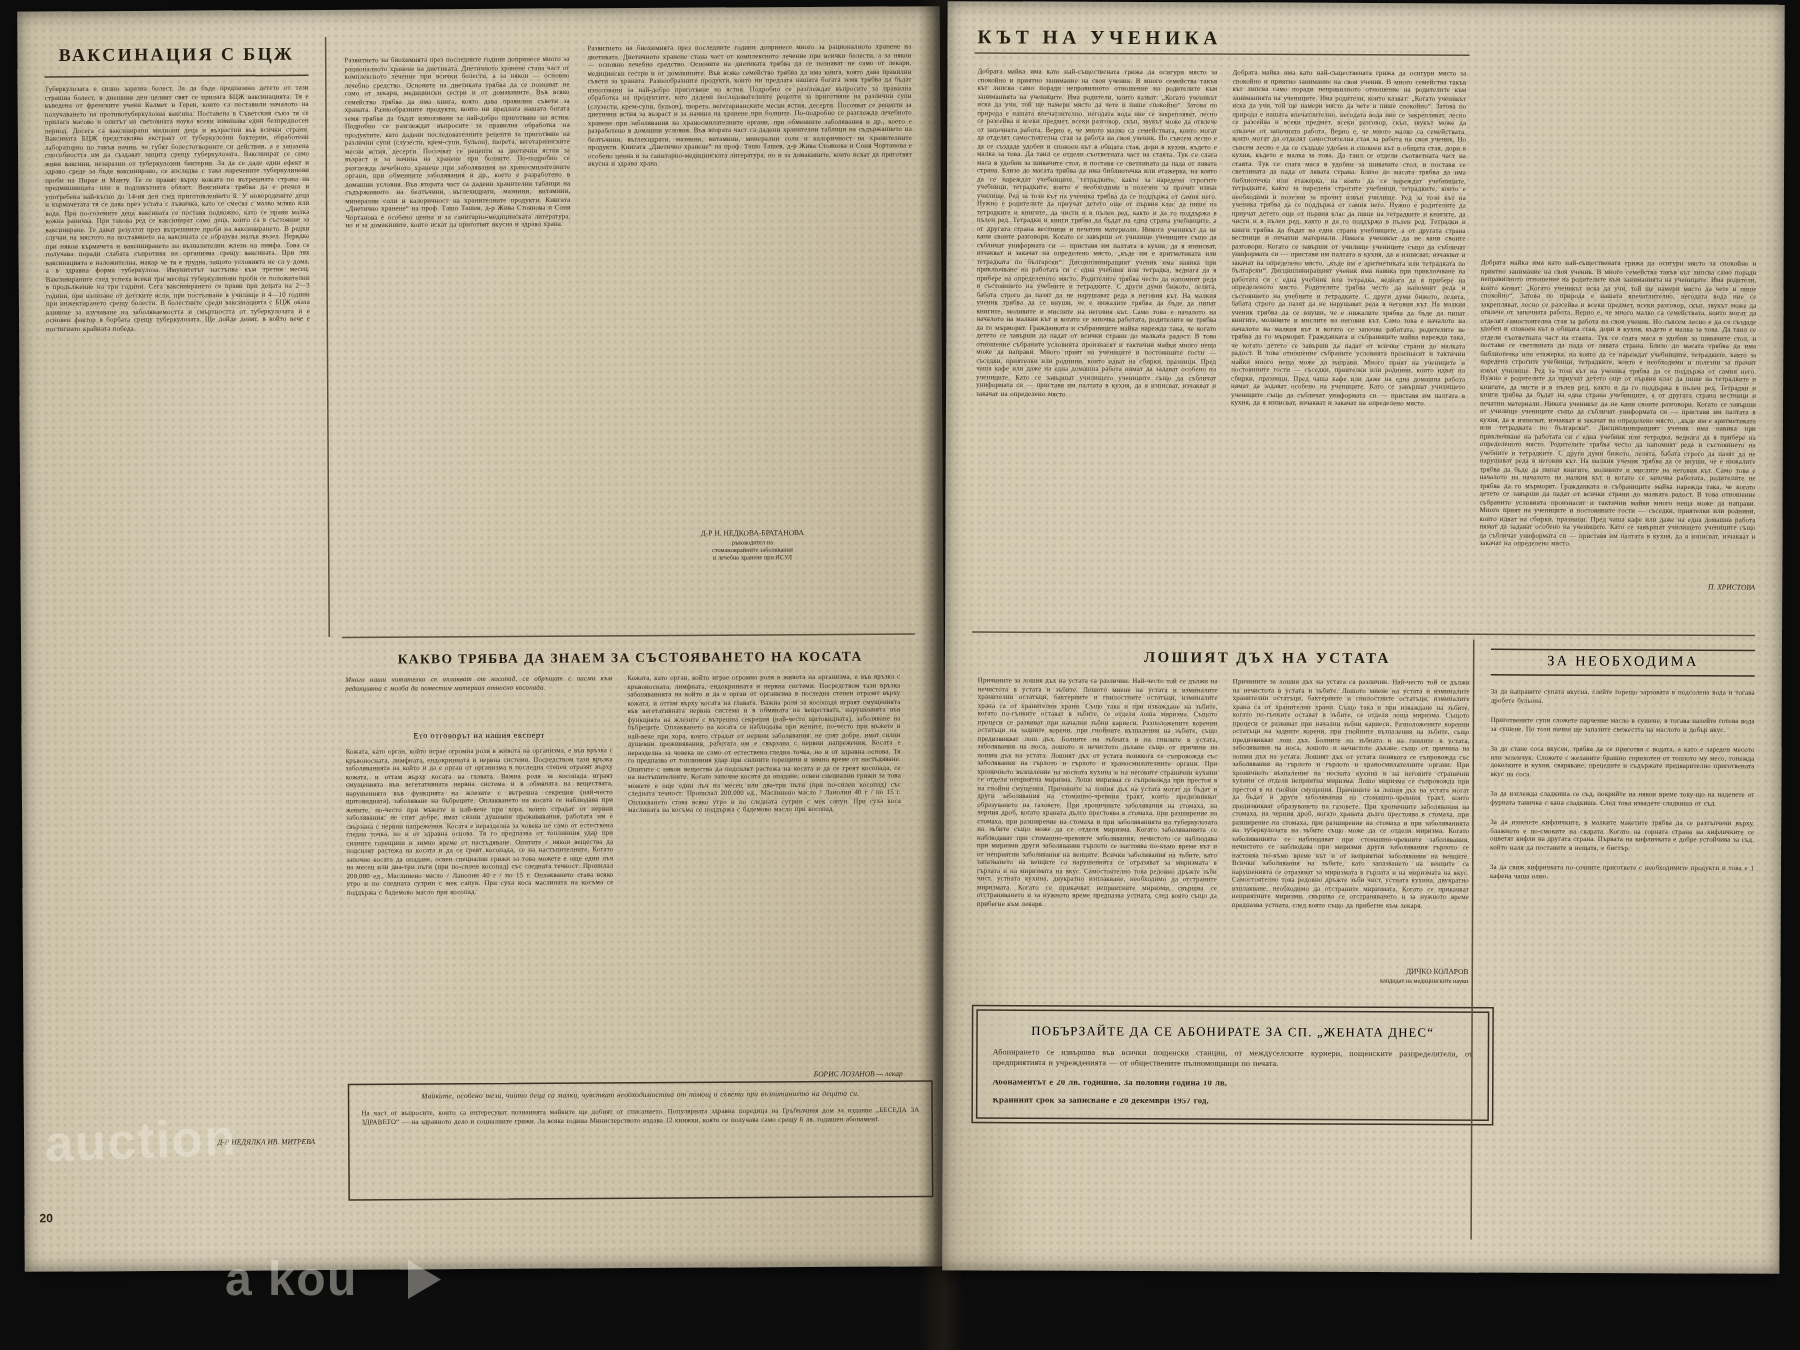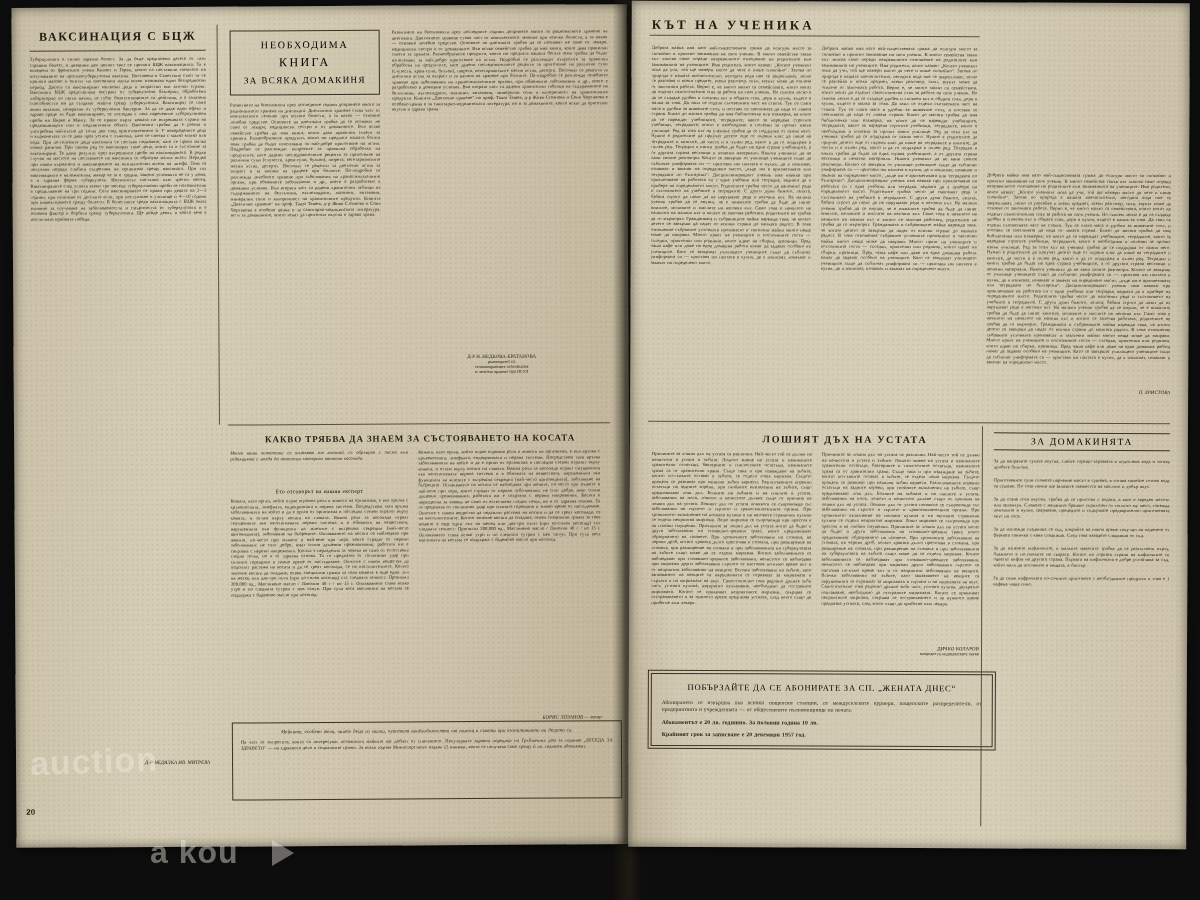--- a/index.html
+++ b/index.html
@@ -60,25 +60,20 @@
     <div class="col" style="left:18px;top:22px;width:176px;">
       <h2 class="hdr-md" style="font-size:12px;letter-spacing:1.6px;padding-bottom:4px;">ВАКСИНАЦИЯ С БЦЖ</h2>
       <div style="border-top:1px solid #4a4030;margin:2px 0 5px 0;"></div>
       <div class="body-text" style="height:700px;">Туберкулозата е силно заразна болест. За да бъде предпазено детето от тази страшна болест, в днешния ден целият свят се прилага БЦЖ ваксинацията. Тя е въведена от френските учени Калмет и Герен, които са поставили началото на получаването на противотуберкулозна ваксина. Поставена в Съветския съюз тя се прилага масово и опитът на световната наука всеки изминава един безпредносен период. Досега са ваксинирани милиони деца и възрастни във всички страни. Ваксината БЦЖ представлява екстракт от туберкулозни бактерии, обработени лабораторно по такъв начин, че губят болестотворните си действия, а е запазена способността им да създават защита срещу туберкулозата. Ваксинират се само живи ваксини, незаразни от туберкулозни бактерии. За да се даде един ефект и здраво среде за бъде ваксинирано, се изследва с така наречените туберкулинови проби на Пирке и Манту. Те се правят върху кожата по вътрешната страна на предмишницата или в подлакътната област. Ваксината трябва да е presна и употребена най-късно до 14-ия ден след приготовлението й. У новородените деца и кърмачетата тя се дава през устата с лъжичка, като се смесва с малко мляко или вода. При по-големите деца ваксината се поставя подкожно, като се прави малка кожна раничка. При такова ред се ваксинират само деца, които са в състояние за ваксиниране. Те дават резултат през вътрешните проби на ваксинирането. В редки случаи на мястото на поставянето на ваксината се образува малък възел. Нерядко при някои кърмачета и ваксинирането на възпалителни жлези на лимфа. Това се получава поради слабата съпротива на организма срещу ваксината. При тях ваксинацията е наложителна, макар че тя е трудна, защото условията не са у дома, а в здравна форма туберкулоза. Имунитетът настъпва към третия месец. Ваксинираните след успеха всеки три месеца туберкулинови проби се положителни в продължение на три години. Сега ваксинирането се прави при децата на 2—3 години, при излизане от детските ясли, при постъпване в училище и 4—10 години при инжектирането срещу болести. В болестните среди ваксинацията с БЦЖ оказа влияние за изучаване на заболяваемостта и смъртността от туберкулозата и е основен фактор в борбата срещу туберкулозата. Ще дойде денят, в който вече е постигнато крайната победа.</div>
       <div class="sig" style="margin-top:4px;">Д-Р НЕДЯЛКА ИВ. МИТРЕВА</div>
     </div>
 
     <div style="position:absolute;left:205px;top:18px;width:0;height:400px;border-left:1px solid #5a503c;"></div>
 
     <div class="col" style="left:218px;top:24px;width:150px;">
-      <div class="boxed" style="padding:8px 4px 9px 4px;background:rgba(205,195,172,.25);">
-        <div class="hdr-sm" style="font-size:10px;letter-spacing:1.8px;">НЕОБХОДИМА</div>
-        <div class="hdr-sm" style="font-size:12px;letter-spacing:2.4px;margin-top:5px;">КНИГА</div>
-        <div class="hdr-sm" style="font-size:9px;letter-spacing:1.4px;margin-top:5px;">ЗА ВСЯКА ДОМАКИНЯ</div>
-      </div>
       <div class="body-text" style="margin-top:7px;height:300px;">Развитието на биохимията през последните години допринесе много за рационалното хранене на диетиката. Диетичното хранене стана част от комплексното лечение при всички болести, а за някои — основно лечебно средство. Основите на диетиката трябва да се познават не само от лекари, медицински сестри и от домакините. Във всяко семейство трябва да има книга, която дава правилни съвети за храната. Разнообразните продукти, които ни предлага нашата богата земя трябва да бъдат използвани за най-добро приготвяне на ястия. Подробно се разглеждат въпросите за правилна обработка на продуктите, като дадени последователните рецепти за приготвяне на различни супи (слузести, крем-супи, бульон), пюрета, вегетарианските месни ястия, десерти. Посочват се рецепти за диетични ястия за възраст и за начина на хранене при болните. По-подробно се разглежда лечебното хранене при заболявания на храносмилателните органи, при обменните заболявания и др., което е разработено в домашни условия. Във втората част са дадени хранителни таблици на съдържанието на белтъчини, въглехидрати, мазнини, витамини, минерални соли и калоричност на хранителните продукти. Книгата „Диетично хранене“ на проф. Ташо Ташев, д-р Жива Стоянова и Соня Чортанова е особено ценна и за санитарно-медицинската литература, но и за домакините, които искат да приготвят вкусна и здрава храна.</div>
     </div>
 
     <div class="col" style="left:380px;top:24px;width:216px;">
       <div class="body-text" style="height:320px;">Развитието на биохимията през последните години допринесе много за рационалното хранене на диетиката. Диетичното хранене стана част от комплексното лечение при всички болести, а за някои — основно лечебно средство. Основите на диетиката трябва да се познават не само от лекари, медицински сестри и от домакините. Във всяко семейство трябва да има книга, която дава правилни съвети за храната. Разнообразните продукти, които ни предлага нашата богата земя трябва да бъдат използвани за най-добро приготвяне на ястия. Подробно се разглеждат въпросите за правилна обработка на продуктите, като дадени последователните рецепти за приготвяне на различни супи (слузести, крем-супи, бульон), пюрета, вегетарианските месни ястия, десерти. Посочват се рецепти за диетични ястия за възраст и за начина на хранене при болните. По-подробно се разглежда лечебното хранене при заболявания на храносмилателните органи, при обменните заболявания и др., което е разработено в домашни условия. Във втората част са дадени хранителни таблици на съдържанието на белтъчини, въглехидрати, мазнини, витамини, минерални соли и калоричност на хранителните продукти. Книгата „Диетично хранене“ на проф. Ташо Ташев, д-р Жива Стоянова и Соня Чортанова е особено ценна и за санитарно-медицинската литература, но и за домакините, които искат да приготвят вкусна и здрава храна.</div>
       <div class="byline" style="margin-top:5px;">Д-Р Н. НЕДКОВА-БРАТАНОВА</div>
       <div class="byline" style="font-size:4.2px;">ръководител на</div>
       <div class="byline" style="font-size:4.2px;">стоманокрайните заболявания</div>
       <div class="byline" style="font-size:4.2px;">и лечебно хранене при ИСУЛ</div>
     </div>
@@ -143,21 +138,21 @@
 
     <div class="col dbl" style="left:22px;top:672px;width:320px;padding:8px 10px;background:rgba(206,196,174,.3);">
       <div class="hdr-sm" style="font-size:8.5px;letter-spacing:.8px;">ПОБЪРЗАЙТЕ ДА СЕ АБОНИРАТЕ ЗА СП. „ЖЕНАТА ДНЕС“</div>
       <div class="body-text" style="margin-top:7px;font-size:5.4px;line-height:7px;">Абонирането се извършва във всички пощенски станции, от междуселските куриери, пощенските разпределители, от предприятията и учрежденията — от обществените пълномощници по печата.</div>
       <div class="body-text" style="margin-top:7px;font-size:5.8px;text-align:left;font-weight:bold;">Абонаментът е 20 лв. годишно. За половин година 10 лв.</div>
       <div class="body-text" style="margin-top:6px;font-size:5.8px;text-align:left;font-weight:bold;">Крайният срок за записване е 20 декември 1957 год.</div>
     </div>
 
     <div style="position:absolute;left:352px;top:424px;width:0;height:400px;border-left:1px solid #5a503c;"></div>
     <div class="col" style="left:364px;top:430px;width:176px;">
-      <div class="hdr-sm" style="font-size:9.5px;letter-spacing:1.6px;border-top:1px solid #3b3225;border-bottom:1px solid #3b3225;padding:3px 0;">ЗА ДОМАКИНЯТА</div>
+      <div class="hdr-sm" style="font-size:9.5px;letter-spacing:1.6px;border-top:1px solid #3b3225;border-bottom:1px solid #3b3225;padding:3px 0;">ЗА НЕОБХОДИМА</div>
       <div class="body-text" style="margin-top:8px;">За да направите супата вкусна, слейте горещо зарзавата в подсолена вода и тогава дробете бульона.</div>
       <div class="body-text" style="margin-top:8px;">Приготвените супи сложете парчение масло в сушене, в тогава налейте готова вода за сушене. По този начин ще запазите свежестта на маслото и добър вкус.</div>
       <div class="body-text" style="margin-top:8px;">За да стане соса вкусен, трябва да се приготвя с водата, а като е зареден месото или зеленчук. Сложете с желаните брашно сприхотен от топлото му месо, гонежда доколките и кухня, сваряване, прецедите и съдържате предварително приготвената вкус на соса.</div>
       <div class="body-text" style="margin-top:8px;">За да изглежда сладкиша се съд, покрийте на някои време току-що на наденете от фурната таничка с кана сладкиша. След това извадете сладкиша от съд.</div>
       <div class="body-text" style="margin-top:8px;">За да изпечете кифличките, в малките макетите трябва да се разтъпчени върху, блажното е по-смоките на скарата. Когато на горната страна на кифличките се оцветят кифли на другата страна. Първата на кифличката е добре устойчива за съд, който наля да поставите в нещата, е бистър.</div>
       <div class="body-text" style="margin-top:8px;">За да свиж кифричката по-сочните пригответе с необходимите продукти и това е 1 кафена чаша олио.</div>
     </div>
   </div>
 
   <div class="wm" id="wm1">auction</div>

